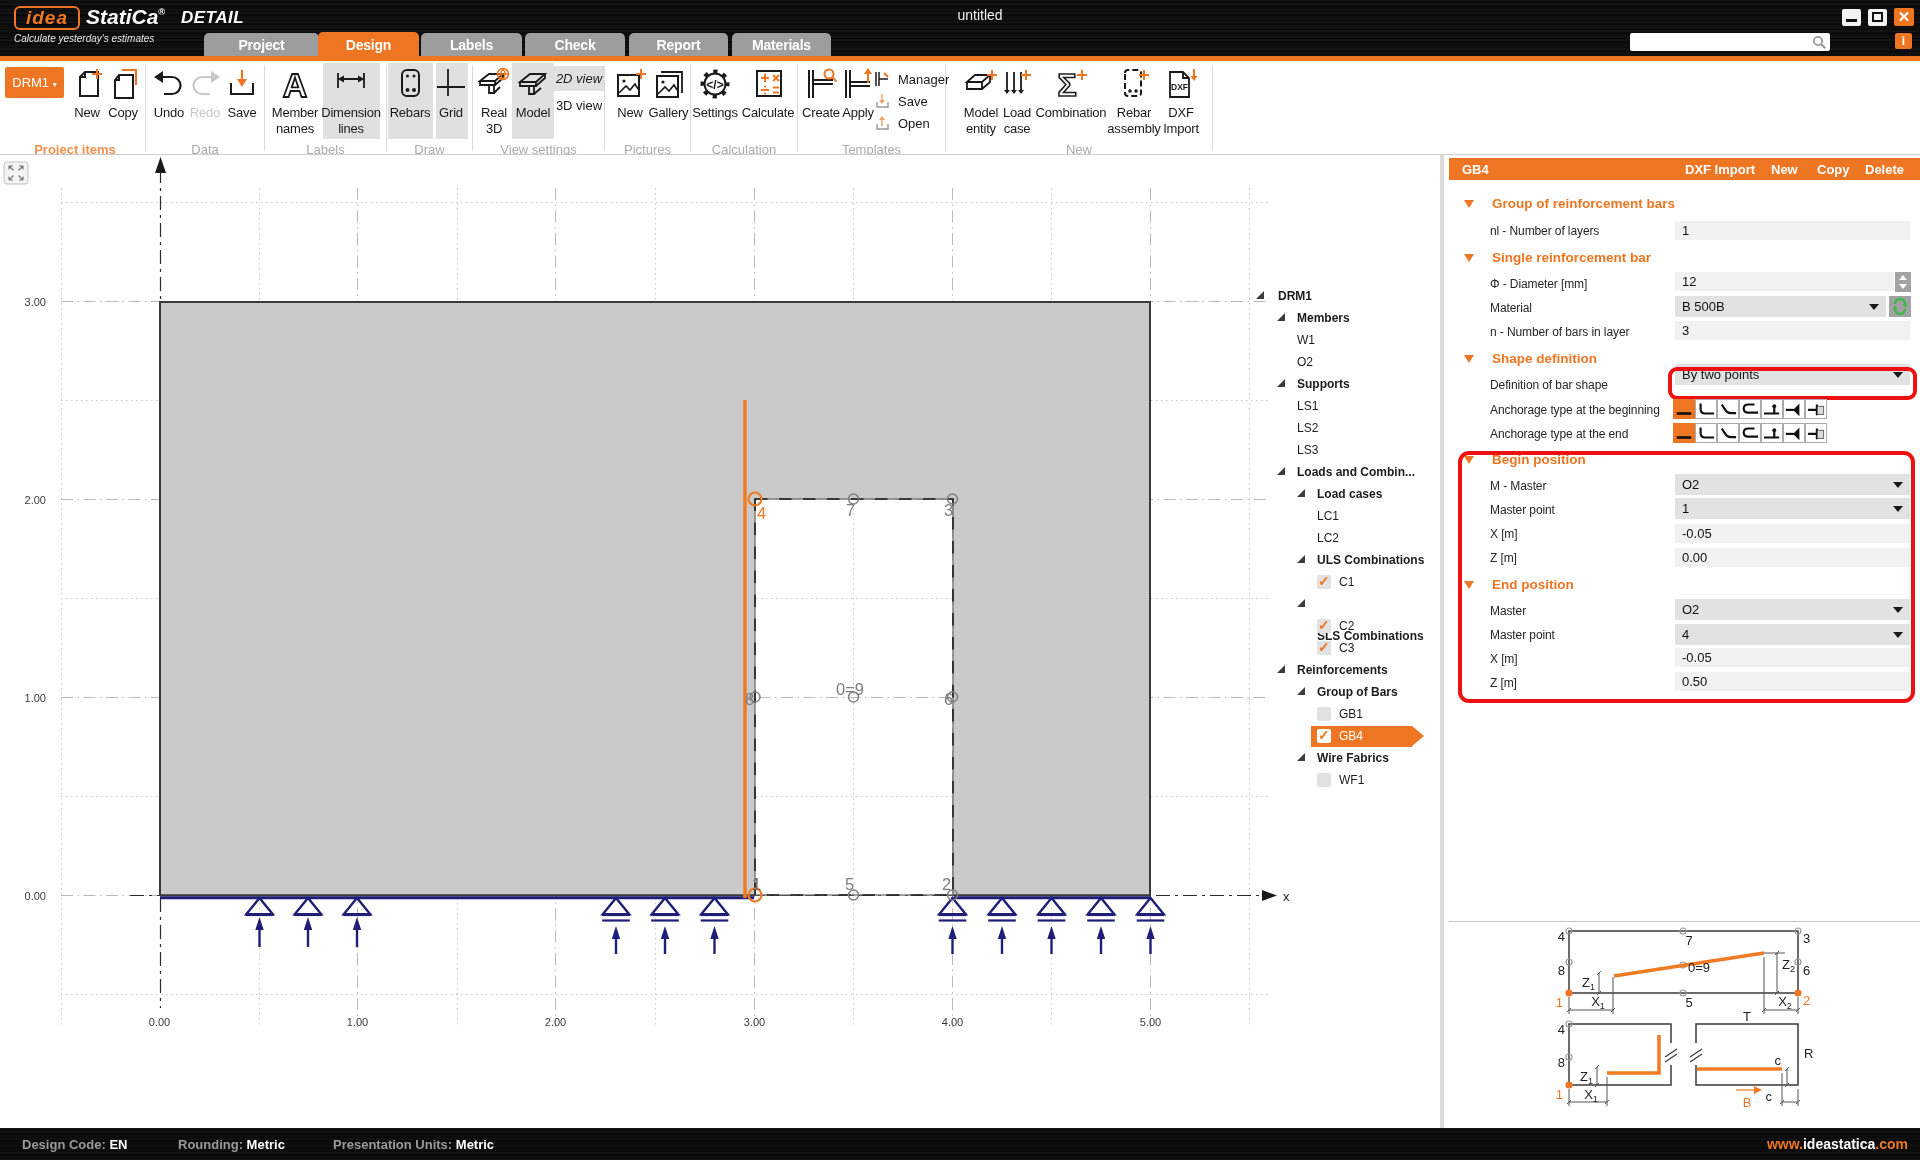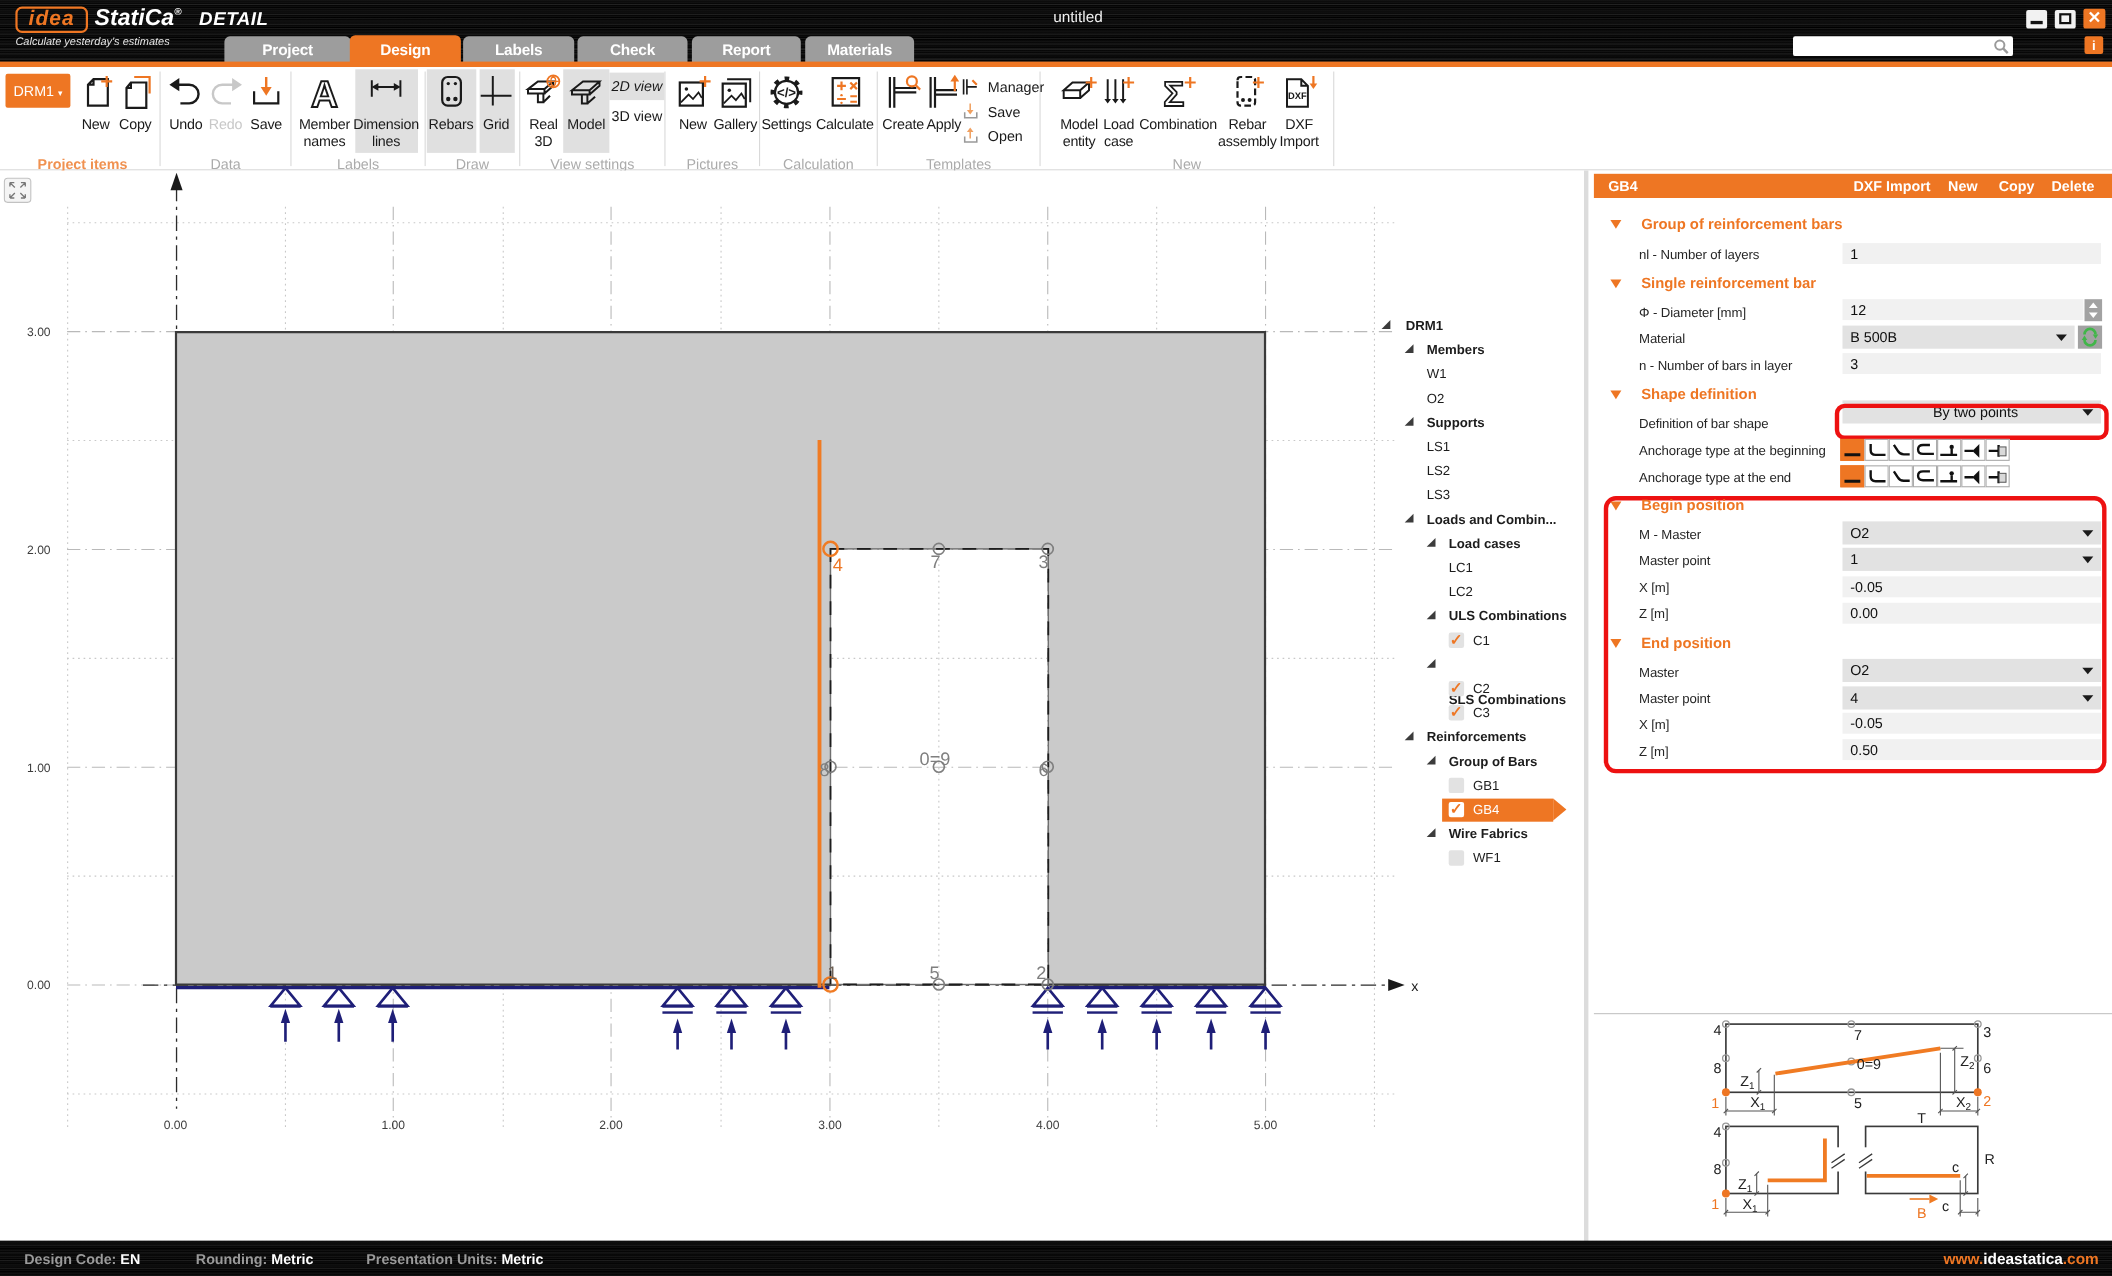--- a/index.html
+++ b/index.html
@@ -530,21 +530,21 @@
 <div class="abs" style="left:1889px;top:296px;width:22px;height:21px;background:#a2a2a2;"><svg width="22" height="21" viewBox="0 0 22 21">
       <path d="M6,8 A5,5 0 0 1 16,8" fill="none" stroke="#41b649" stroke-width="2.4"></path>
       <polygon points="13.5,8 18.5,8 16,12" fill="#41b649"></polygon>
       <path d="M16,13 A5,5 0 0 1 6,13" fill="none" stroke="#41b649" stroke-width="2.4"></path>
       <polygon points="3.5,13 8.5,13 6,9" fill="#41b649"></polygon>
     </svg></div>
 <div class="plab" style="left:1490px;top:325px;">n - Number of bars in layer</div>
 <div class="pin" style="left:1675px;top:321px;width:235px;height:19px;">3</div>
 <div class="phead" style="left:1464px;top:351px;"><span class="tri"></span>Shape definition</div>
 <div class="plab" style="left:1490px;top:378px;">Definition of bar shape</div>
-<div class="pdd" style="left:1675px;top:364px;width:235px;height:21px;text-align:center;">By two points</div>
+<div class="pdd" style="left:1675px;top:364px;width:235px;height:21px;">By two points</div>
 <div class="redbox" style="left:1668px;top:367px;width:249px;height:33px;border-radius:9px;"></div>
 <div class="plab" style="left:1490px;top:403px;">Anchorage type at the beginning</div>
 <div class="plab" style="left:1490px;top:427px;">Anchorage type at the end</div>
 <div class="anc" style="left:1673px;top:399px;">
     <div class="cell sel"><svg width="20" height="18" viewBox="0 0 22 20">
         <path d="M3,15 H19" stroke="#111" stroke-width="3"></path>
       </svg></div>
     <div class="cell"><svg width="20" height="18" viewBox="0 0 22 20">
         <path d="M5,4 V10 Q5,15 10,15 H20" stroke="#111" stroke-width="2.4" fill="none"></path>
       </svg></div>

